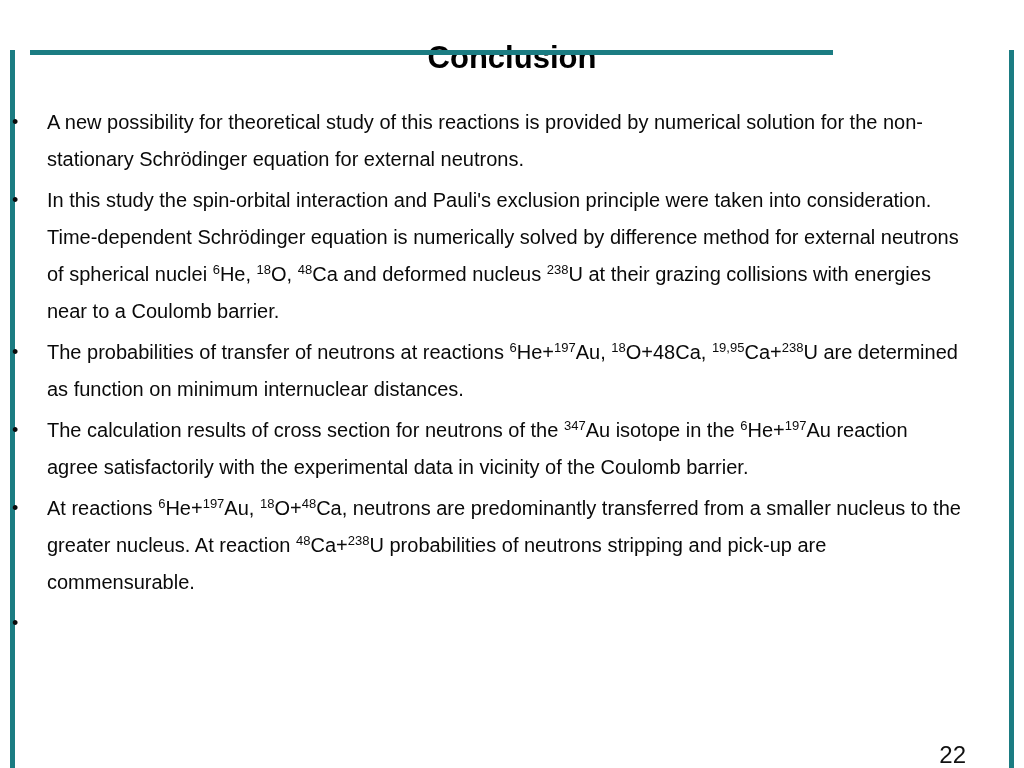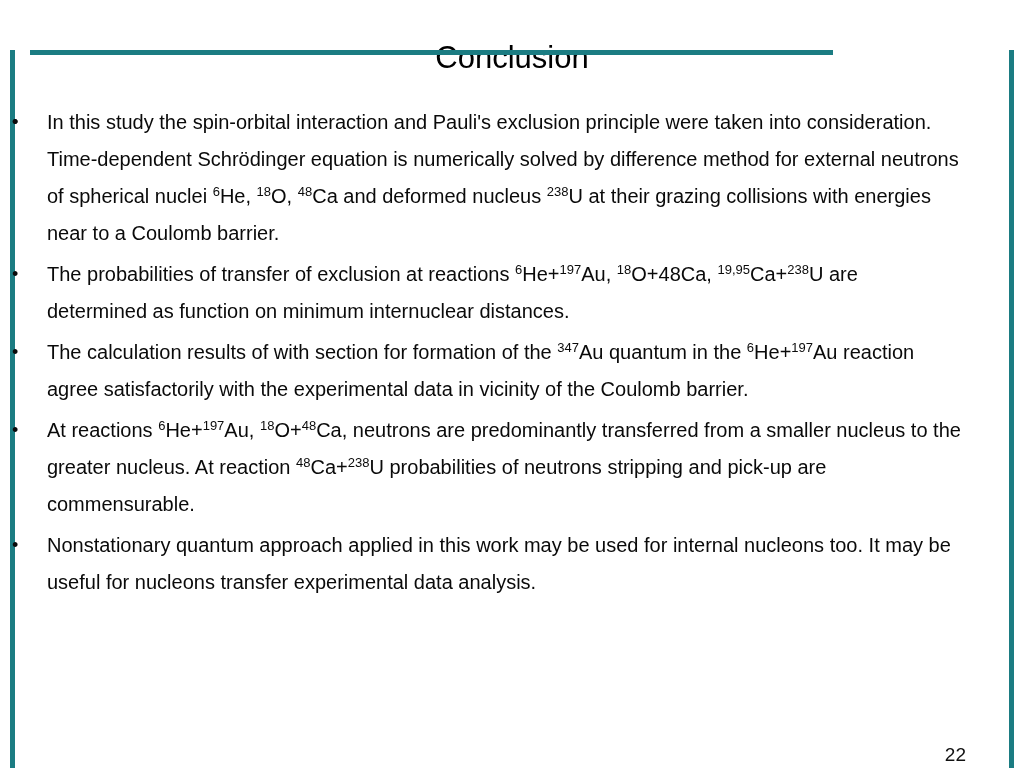--- a/index.html
+++ b/index.html
@@ -16,21 +16,21 @@
     background: #ffffff;
   }
   .edge { position: absolute; }
   .edge-top    { left: 30px;  top: 10px;  width: 803px; height: 5px; }
   .edge-left   { left: 10px;  top: 10px;  width: 5px;   height: 748px; }
   .edge-right  { left: 1009px;top: 10px;  width: 5px;   height: 748px; }
   .slide-title {
     margin: 40px 0 0 0;
     text-align: center;
     font-size: 31px;
-    font-weight: normal;
+    font-weight: bold;
     letter-spacing: 0px;
     line-height: 35px;
     color: #000000;
   }
   ul.bullets {
     list-style: none;
     margin: 29px 0 0 0;
     padding: 0 0 0 12px;
     width: 950px;
   }
@@ -53,40 +53,40 @@
     font-size: 13px;
     line-height: 0;
     vertical-align: baseline;
     position: relative;
     top: -7px;
   }
   .page-number {
     position: absolute;
     top: 703px;
     right: 58px;
-    font-size: 19px;
+    font-size: 24px;
     line-height: 24px;
     color: #111111;
   }
 </style>
 </head>
 <body>
 
 <div class="slide">
 
   <div class="edge edge-top" style="background: rgb(27, 124, 130);"></div>
   <div class="edge edge-left" style="background: rgb(27, 124, 130);"></div>
   <div class="edge edge-right" style="background: rgb(27, 124, 130);"></div>
 
   <h1 class="slide-title">Conclusion</h1>
 
   <ul class="bullets" id="bullet-list">
+      <li><span class="marker">•</span><span><span>A new possibility for theoretical study of this reactions is provided by numerical solution for the non-stationary Schrödinger equation for external neutrons.</span></span></li>
+      <li><span class="marker">•</span><span><span>In this study the spin-orbital interaction and Pauli's exclusion principle were taken into consideration. Time-dependent Schrödinger equation is numerically solved by difference method for external neutrons of spherical nuclei </span><sup>6</sup><span>He, </span><sup>18</sup><span>O, </span><sup>48</sup><span>Ca and deformed nucleus </span><sup>238</sup><span>U at their grazing collisions with energies near to a Coulomb barrier.</span></span></li>
+      <li><span class="marker">•</span><span><span>The probabilities of transfer of neutrons at reactions </span><sup>6</sup><span>He+</span><sup>197</sup><span>Au, </span><sup>18</sup><span>O+48Ca, </span><sup>19,95</sup><span>Ca+</span><sup>238</sup><span>U are determined as function on minimum internuclear distances.</span></span></li>
+      <li><span class="marker">•</span><span><span>The calculation results of cross section for neutrons of the </span><sup>347</sup><span>Au isotope in the </span><sup>6</sup><span>He+</span><sup>197</sup><span>Au reaction agree satisfactorily with the experimental data in vicinity of the Coulomb barrier.</span></span></li>
+      <li><span class="marker">•</span><span><span>At reactions </span><sup>6</sup><span>He+</span><sup>197</sup><span>Au, </span><sup>18</sup><span>O+</span><sup>48</sup><span>Ca, neutrons are predominantly transferred from a smaller nucleus to the greater nucleus. At reaction </span><sup>48</sup><span>Ca+</span><sup>238</sup><span>U probabilities of neutrons stripping and pick-up are commensurable.</span></span></li>
       <li><span class="marker">•</span></li>
-      <li><span class="marker">•</span><span><span>In this study the spin-orbital interaction and Pauli's exclusion principle were taken into consideration. Time-dependent Schrödinger equation is numerically solved by difference method for external neutrons of spherical nuclei </span><sup>6</sup><span>He, </span><sup>18</sup><span>O, </span><sup>48</sup><span>Ca and deformed nucleus </span><sup>238</sup><span>U at their grazing collisions with energies near to a Coulomb barrier.</span></span></li>
-      <li><span class="marker">•</span><span><span>The probabilities of transfer of exclusion at reactions </span><sup>6</sup><span>He+</span><sup>197</sup><span>Au, </span><sup>18</sup><span>O+48Ca, </span><sup>19,95</sup><span>Ca+</span><sup>238</sup><span>U are determined as function on minimum internuclear distances.</span></span></li>
-      <li><span class="marker">•</span><span><span>The calculation results of with section for formation of the </span><sup>347</sup><span>Au quantum in the </span><sup>6</sup><span>He+</span><sup>197</sup><span>Au reaction agree satisfactorily with the experimental data in vicinity of the Coulomb barrier.</span></span></li>
-      <li><span class="marker">•</span><span><span>At reactions </span><sup>6</sup><span>He+</span><sup>197</sup><span>Au, </span><sup>18</sup><span>O+</span><sup>48</sup><span>Ca, neutrons are predominantly transferred from a smaller nucleus to the greater nucleus. At reaction </span><sup>48</sup><span>Ca+</span><sup>238</sup><span>U probabilities of neutrons stripping and pick-up are commensurable.</span></span></li>
-      <li><span class="marker">•</span><span><span>Nonstationary quantum approach applied in this work may be used for internal nucleons too. It may be useful for nucleons transfer experimental data analysis.</span></span></li>
     </ul>
 
   <div class="page-number">22</div>
 
 </div>
 
 </body></html>

